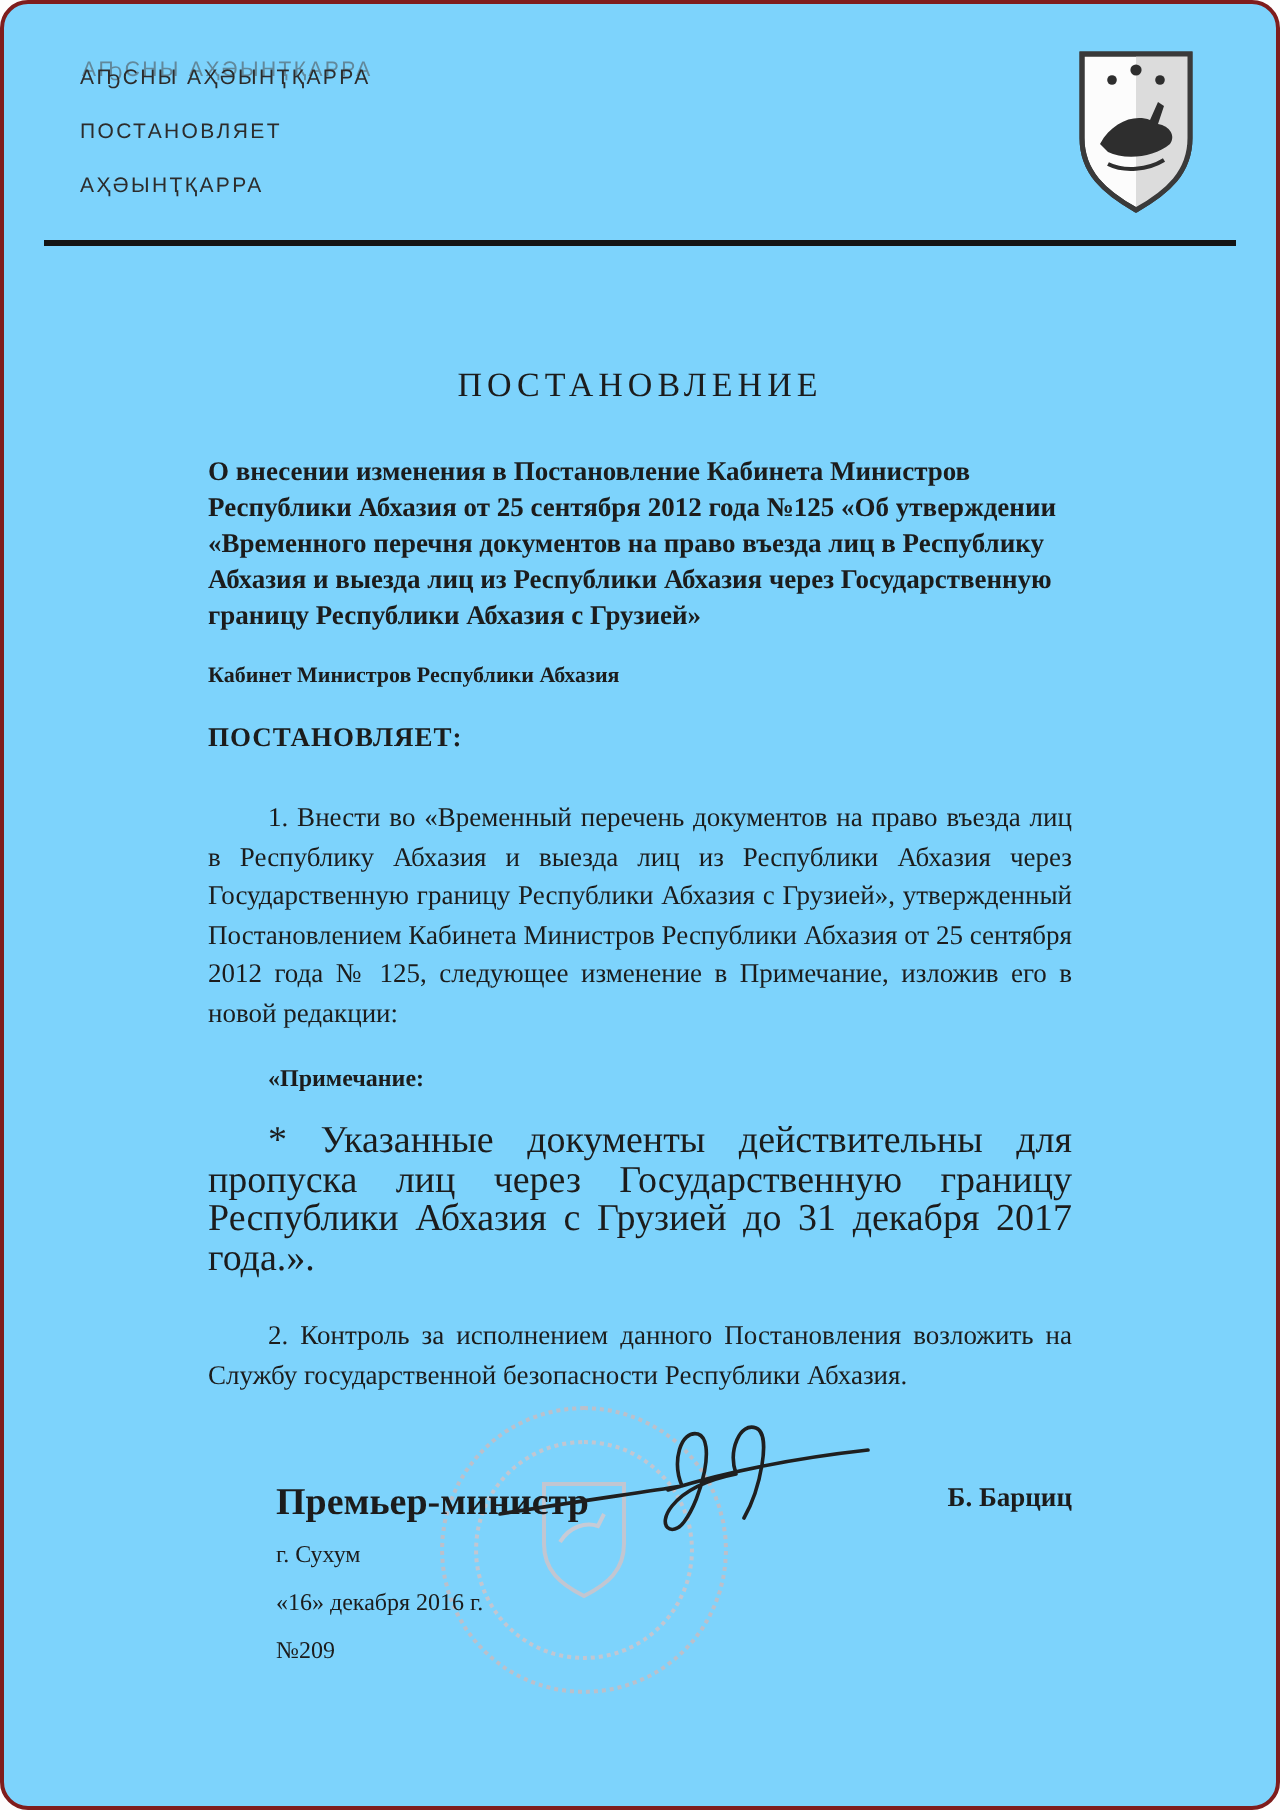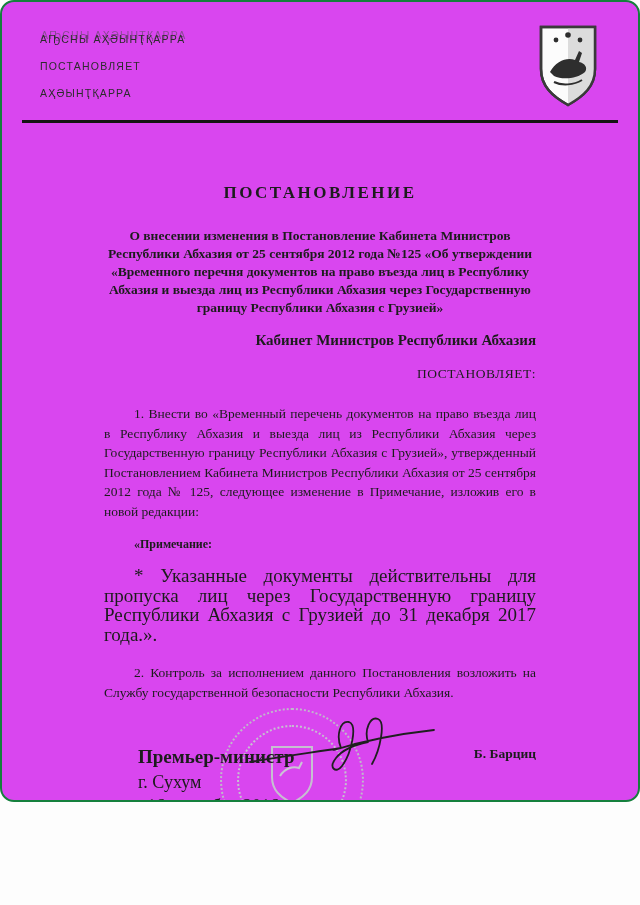--- a/index.html
+++ b/index.html
@@ -1,21 +1,21 @@
 <!DOCTYPE html>
 <html lang="ru"><head>
 <meta charset="utf-8">
 <style>
   html,body{margin:0;padding:0;background:#fdfdfd;}
   .page{
     position:relative;
-    width:640px;height:802px;
+    width:640px;height:905px;
     box-sizing:border-box;
-    background:#d946ef;
-    border:2px solid #15803d;
+    background:#7dd3fc;
+    border:2px solid #7f1d1d;
     border-radius:14px;
     overflow:hidden;
     font-family:"Liberation Serif", serif;
     color:#1c1c1c;
   }
   
   .hdr{
     display:flex;justify-content:space-between;align-items:flex-start;
     padding:24px 38px 0 38px;
   }
@@ -30,30 +30,30 @@
     
     text-shadow:1px -4px 0 rgba(75,75,75,.55);
   }
   .emblem-wrap{width:64px;height:84px;flex:0 0 auto;margin-top:-2px;}
   .rule{
     height:3px;background:#141414;margin:12px 20px 0 20px;
   }
   
   .content{margin:0 102px;}
   .doc-title{
-    margin-top:60px;text-align:center;font-weight:bold;
+    margin-top:60px;text-align:center;font-weight:normal;
     font-size:17px;letter-spacing:2.5px;
   }
   .doc-subject{
     margin:24px auto 0 auto;max-width:452px;
-    text-align:center;font-weight:bold;
+    font-weight:bold;
     font-size:13.5px;line-height:18px;
   }
-  .issuer{margin-top:15px;text-align:right;font-weight:bold;font-size:15px;}
-  .resolves{margin-top:17px;text-align:right;font-weight:normal;font-size:13.5px;letter-spacing:.5px;}
+  .issuer{margin-top:15px;text-align:left;font-weight:bold;font-size:11px;}
+  .resolves{margin-top:17px;text-align:left;font-weight:bold;font-size:13.5px;letter-spacing:.5px;}
   .para{
     margin-top:22px;font-size:13.5px;line-height:19.5px;
     text-align:justify;text-indent:30px;
   }
   .note-title{margin-top:13px;font-weight:bold;font-size:12px;line-height:19.5px;text-indent:30px;}
   .note-text{margin-top:0;font-size:19px;line-height:19.5px;text-align:justify;text-indent:30px;}
   .para2{margin-top:8px;}
   
   .sign-section{position:relative;margin-top:16px;height:46px;}
   .stamp{
@@ -66,21 +66,21 @@
   .signature-svg{position:absolute;left:142px;top:-8px;z-index:2;}
   .signer-title{
     position:absolute;left:34px;top:28px;z-index:1;
     font-weight:bold;font-size:19px;
   }
   .signer-name{
     position:absolute;right:0;top:28px;z-index:1;
     font-weight:bold;font-size:13.5px;
   }
   
-  .footer{position:relative;z-index:2;margin-top:6px;padding-left:34px;font-size:18px;line-height:24px;}
+  .footer{position:relative;z-index:2;margin-top:6px;padding-left:34px;font-size:12px;line-height:24px;}
 </style>
 </head>
 <body>
 
 <div class="page">
 
   <div class="hdr">
     <div class="hdr-block hdr-left">
       <div class="ghost">АҦСНЫ АҲӘЫНҬҚАРРА</div>
       <div>ПОСТАНОВЛЯЕТ</div>

